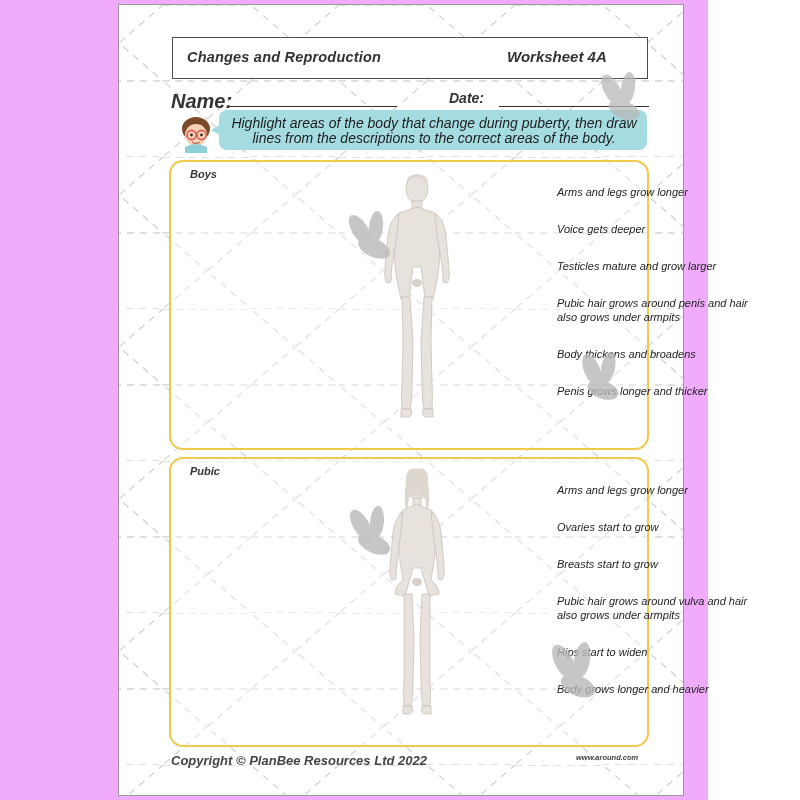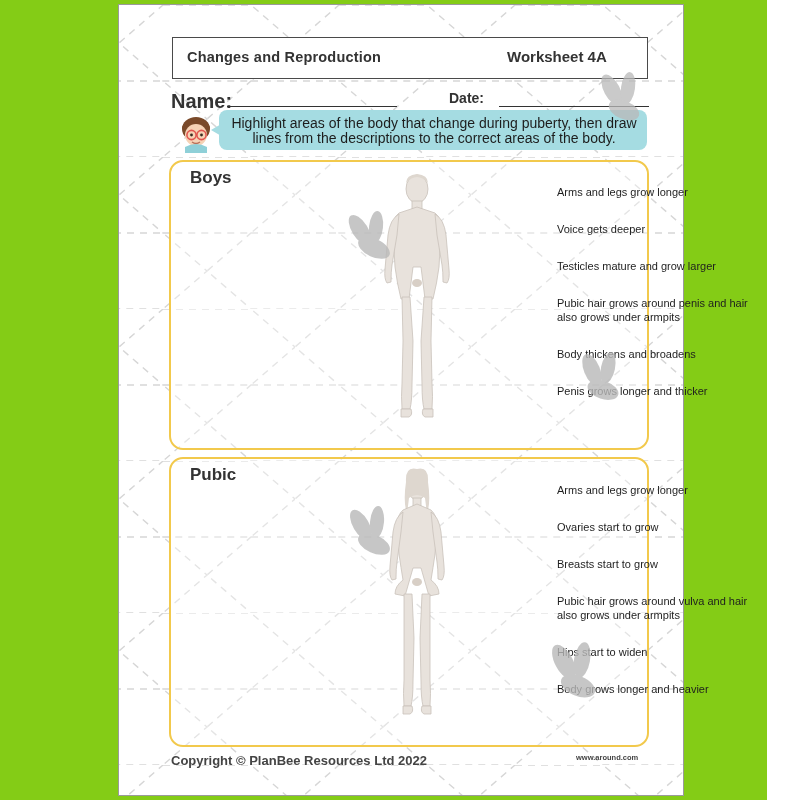--- a/index.html
+++ b/index.html
@@ -9,23 +9,24 @@
   }
   body {
     width: 800px;
     height: 800px;
     overflow: hidden;
     font-family: "Liberation Sans", sans-serif;
   }
 
   #page {
     position: relative;
-    width: 767px;
+    width: 708px;
     height: 800px;
-    background: #84cc16;
+    background: #f0abfc;
+    font-style: italic;
   }
 
   
   .sheet-shadow {
     position: absolute;
     left: 118px;
     top: 4px;
     width: 566px;
     height: 792px;
     background: #ffffff;
@@ -159,21 +160,21 @@
     border: 2px solid #f2c94c;
     border-radius: 14px;
     box-sizing: border-box;
     background: rgba(255,255,255,0.35);
   }
   #section-boys { top: 155px; height: 290px; }
   #section-girls { top: 452px; height: 290px; }
 
   .section-label {
     position: absolute;
-    font-size: 17px;
+    font-size: 11px;
     font-weight: bold;
     color: #333333;
   }
   #label-boys { left: 71px; top: 163px; }
   #label-girls { left: 71px; top: 460px; }
 
   .figure-wrap {
     position: absolute;
     width: 120px;
     height: 250px;

